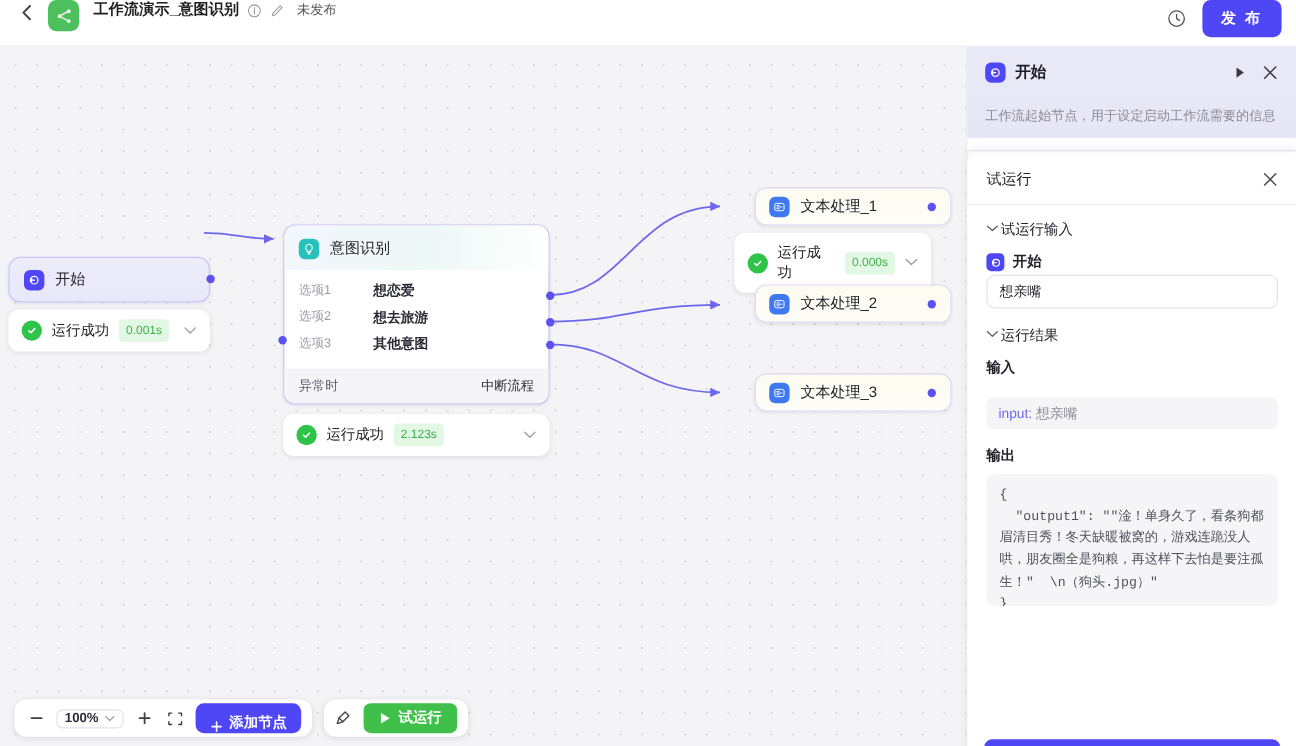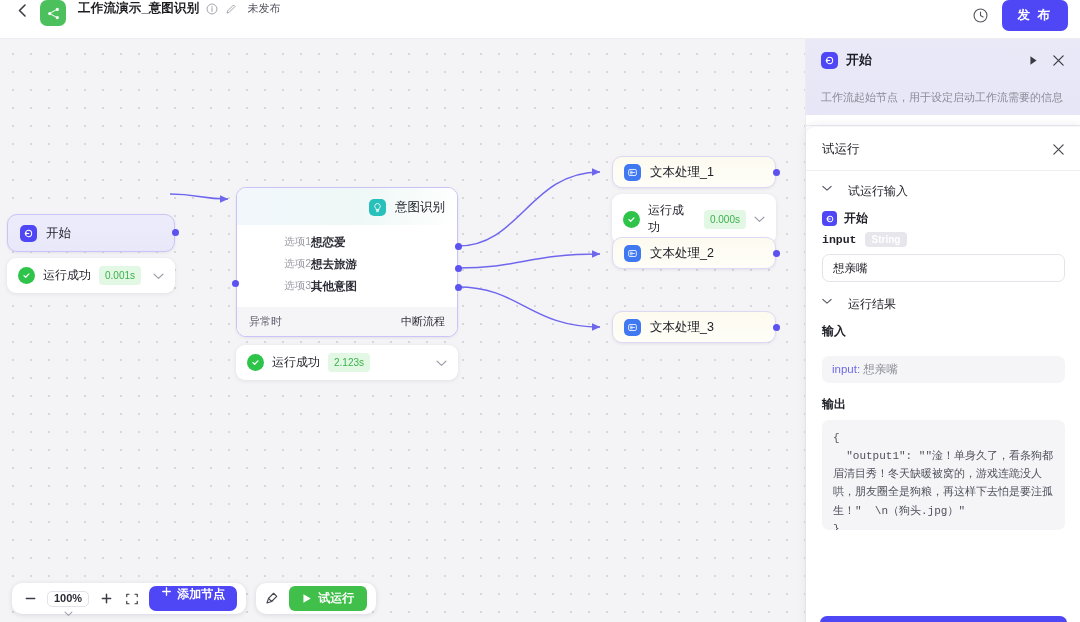--- a/index.html
+++ b/index.html
@@ -88,39 +88,39 @@
   .time-chip {
     background: #e2f7e4; color: #3bb24a; font-size: 10px;
     padding: 4px 6px; border-radius: 4px; font-weight: 500;
   }
   .chev { margin-left: auto; color: #9e9eaa; font-size: 11px; cursor: pointer; }
 
   
   #node-intent .node-card { width: 222px; }
   #node-intent .node-head {
     background: linear-gradient(100deg,#f2f7fc 0%,#eef8f6 55%,#ffffff 100%);
-    border-radius: 9px 9px 0 0; padding: 11px 12px 9px 12px; justify-content: flex-end;
+    border-radius: 9px 9px 0 0; padding: 11px 12px 9px 12px;
   }
   .opt-list { padding: 6px 12px 10px 12px; }
-  .opt-row { display: flex; align-items: center; padding: 3.5px 0; text-align: right; }
+  .opt-row { display: flex; align-items: center; padding: 3.5px 0; }
   .opt-key { width: 62px; font-size: 10.5px; color: #9b9ba6; }
   .opt-val { font-size: 11.5px; color: #2c2c36; font-weight: 600; }
   .node-foot {
     background: #f5f5f8; border-radius: 0 0 9px 9px;
     display: flex; align-items: center; justify-content: space-between;
     padding: 7px 12px; font-size: 11px; color: #4b4b55;
   }
   .foot-k { color: #5d5d68; }
   .foot-v { color: #2c2c36; }
 
   
   .node-text .node-card {
     width: 164px; height: 32px;
     background: linear-gradient(180deg,#fdfbf0 0%,#fefdf7 100%);
-    border: 1px solid #ded8f5; display: flex; align-items: center;
+    border: 1px solid #ded8f5; display: flex; align-items: center; margin-left: 17px;
   }
   .node-text .node-head { padding: 0 11px; }
 
   .port {
     position: absolute; width: 7px; height: 7px; border-radius: 50%;
     background: #5b52f0; cursor: pointer;
   }
 
   
   .toolbar {
@@ -128,28 +128,28 @@
     display: flex; align-items: center; gap: 10px; z-index: 6;
   }
   .tb-group {
     background: #fff; border-radius: 10px; box-shadow: 0 1px 5px rgba(30,25,80,.13);
     display: flex; align-items: center; gap: 8px; padding: 5px 9px; height: 31px;
   }
   .tb-btn { width: 18px; height: 18px; display: flex; align-items: center; justify-content: center;
             color: #3c3c46; font-size: 15px; cursor: pointer; }
   .zoom-sel {
     border: 1px solid #e2e2e9; border-radius: 5px; height: 16px;
-    display: flex; align-items: center; gap: 5px; padding: 0 6px; cursor: pointer; flex-direction: column;
+    display: flex; align-items: center; gap: 5px; padding: 0 6px; cursor: pointer;
   }
   .zoom-val { font-size: 11px; color: #2c2c36; font-weight: 600; }
   .zoom-cv { font-size: 9px; color: #a0a0ac; }
   .add-node-btn {
     background: #4f46f5; color: #fff; border: none; border-radius: 7px;
     height: 25px; padding: 0 12px; font-size: 12px; font-weight: 600;
-    display: flex; align-items: flex-start; gap: 5px; cursor: pointer;
+    display: flex; align-items: flex-end; gap: 5px; cursor: pointer;
     font-family: inherit;
   }
   .run-btn {
     background: #40bf4a; color: #fff; border: none; border-radius: 6px;
     height: 25px; padding: 0 13px; font-size: 12px; font-weight: 600;
     display: flex; align-items: center; gap: 6px; cursor: pointer;
     font-family: inherit;
   }
   .pin-ico { width: 16px; height: 16px; color: #44444e; cursor: pointer; }
 
@@ -182,21 +182,21 @@
     display: flex; flex-direction: column;
   }
   .trial-head {
     display: flex; align-items: center; padding: 14px 16px 12px 16px;
     border-bottom: 1px solid #efeff3;
   }
   .trial-title { font-size: 12.5px; color: #22222b; font-weight: 500; }
   .trial-close { margin-left: auto; color: #4a4a55; cursor: pointer; display: flex; }
   .trial-body { flex: 1; overflow: hidden; padding: 12px 16px 0 16px; }
 
-  .collapse-row { display: flex; align-items: flex-start; gap: 16px; cursor: pointer; margin-bottom: 10px; }
+  .collapse-row { display: flex; align-items: center; gap: 2px; cursor: pointer; margin-bottom: 10px; }
   .collapse-cv { color: #62626d; font-size: 10px; }
   .collapse-label { font-size: 12px; color: #22222b; font-weight: 500; }
 
   .mini-node { display: flex; align-items: center; gap: 7px; margin: 4px 0 2px 0; }
   .mini-ico { width: 15px; height: 15px; border-radius: 4px; background: #4f46f5;
               display: flex; align-items: center; justify-content: center; flex: none; }
   .mini-name { font-size: 12px; color: #21212a; font-weight: 600; }
 
   .field-label-row { display: flex; align-items: center; gap: 8px; margin: 5px 0 7px 0; }
   .field-key { font-size: 11.5px; font-weight: 700; color: #22222b; font-family: "Liberation Mono", monospace; }
@@ -542,24 +542,20 @@
         <div class="mini-node">
           <span class="mini-ico">
             <svg width="10" height="10" viewBox="0 0 16 16" fill="none">
                 <circle cx="8" cy="8" r="4.6" stroke="#fff" stroke-width="1.6"></circle>
                 <path d="M8.4 8H3.2M5.1 6.2 3.2 8l1.9 1.8" stroke="#fff" stroke-width="1.5" stroke-linecap="round" stroke-linejoin="round"></path>
               </svg>
           </span>
           <span class="mini-name">开始</span>
         </div>
 
-        <div class="field-label-row">
-          <span class="field-key">input</span>
-          <span class="type-chip">String</span>
-        </div>
 
         <input class="text-input" value="想亲嘴" style="">
 
         <div class="collapse-row" style="margin-top:14px;">
           <span class="collapse-cv">
             <svg width="10" height="7" viewBox="0 0 11 7" fill="none">
                 <path d="M1 1.3 5.5 5.3 10 1.3" stroke="currentColor" stroke-width="1.3" stroke-linecap="round" stroke-linejoin="round"></path>
               </svg>
           </span>
           <span class="collapse-label">运行结果</span>

